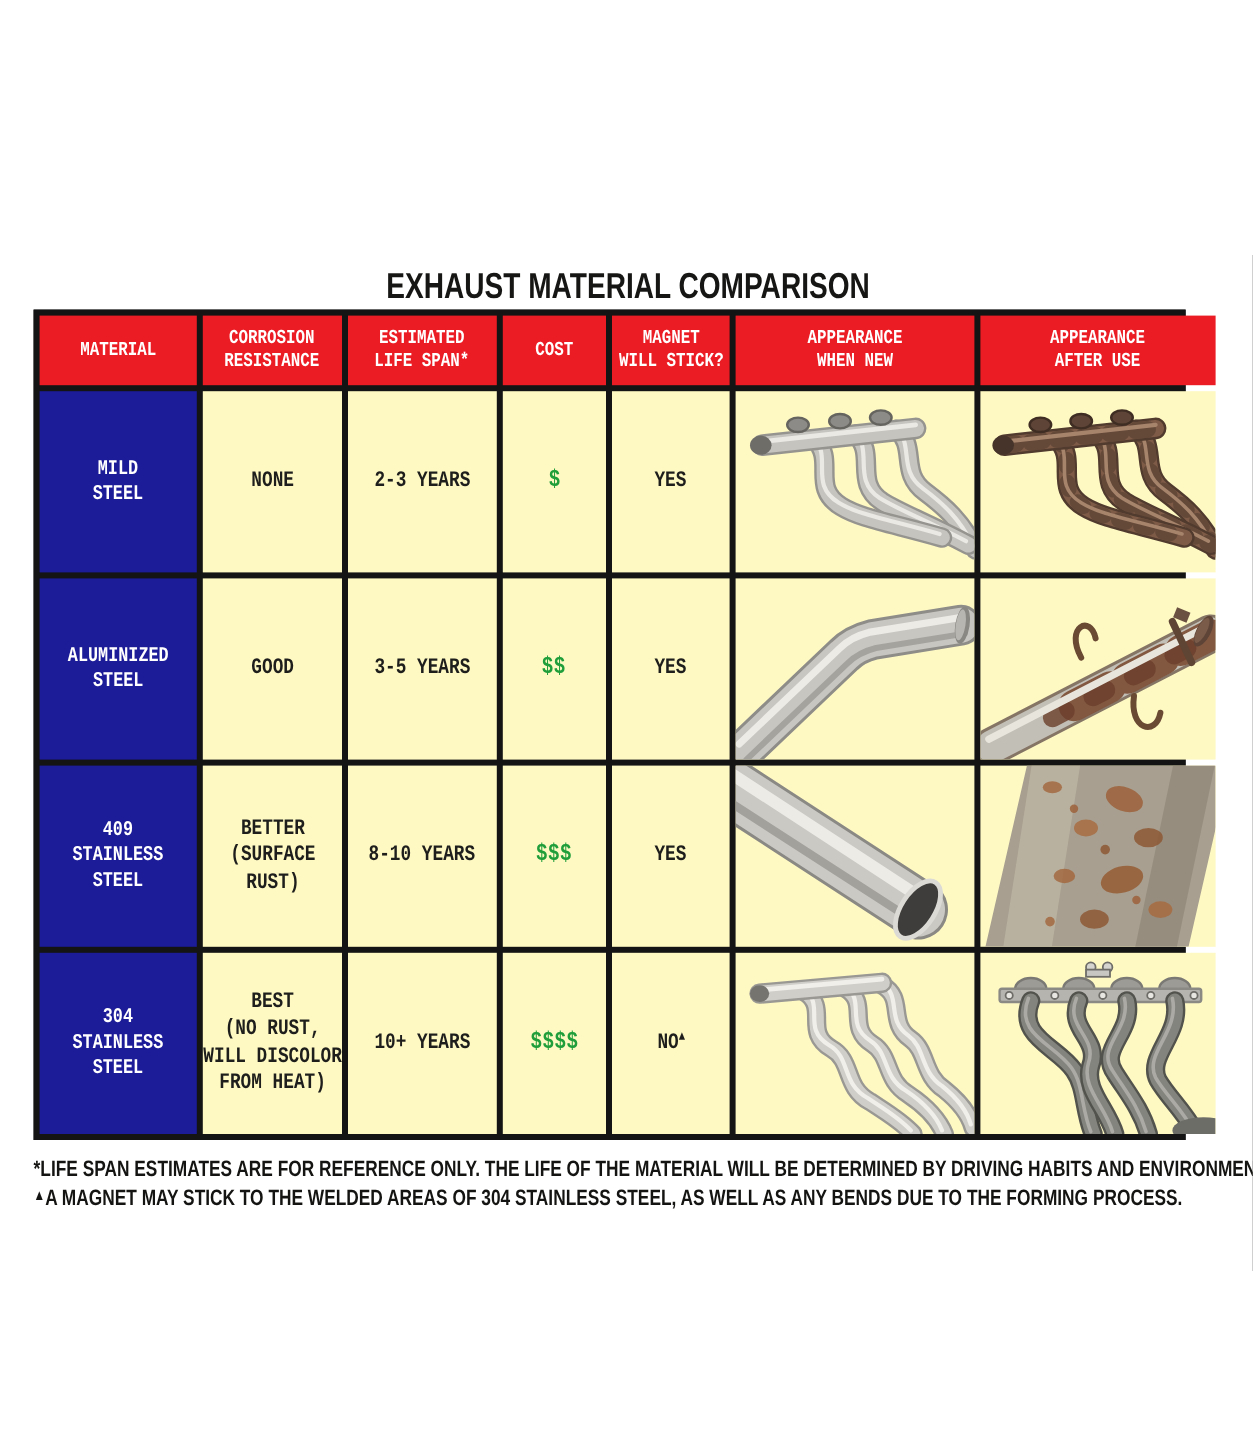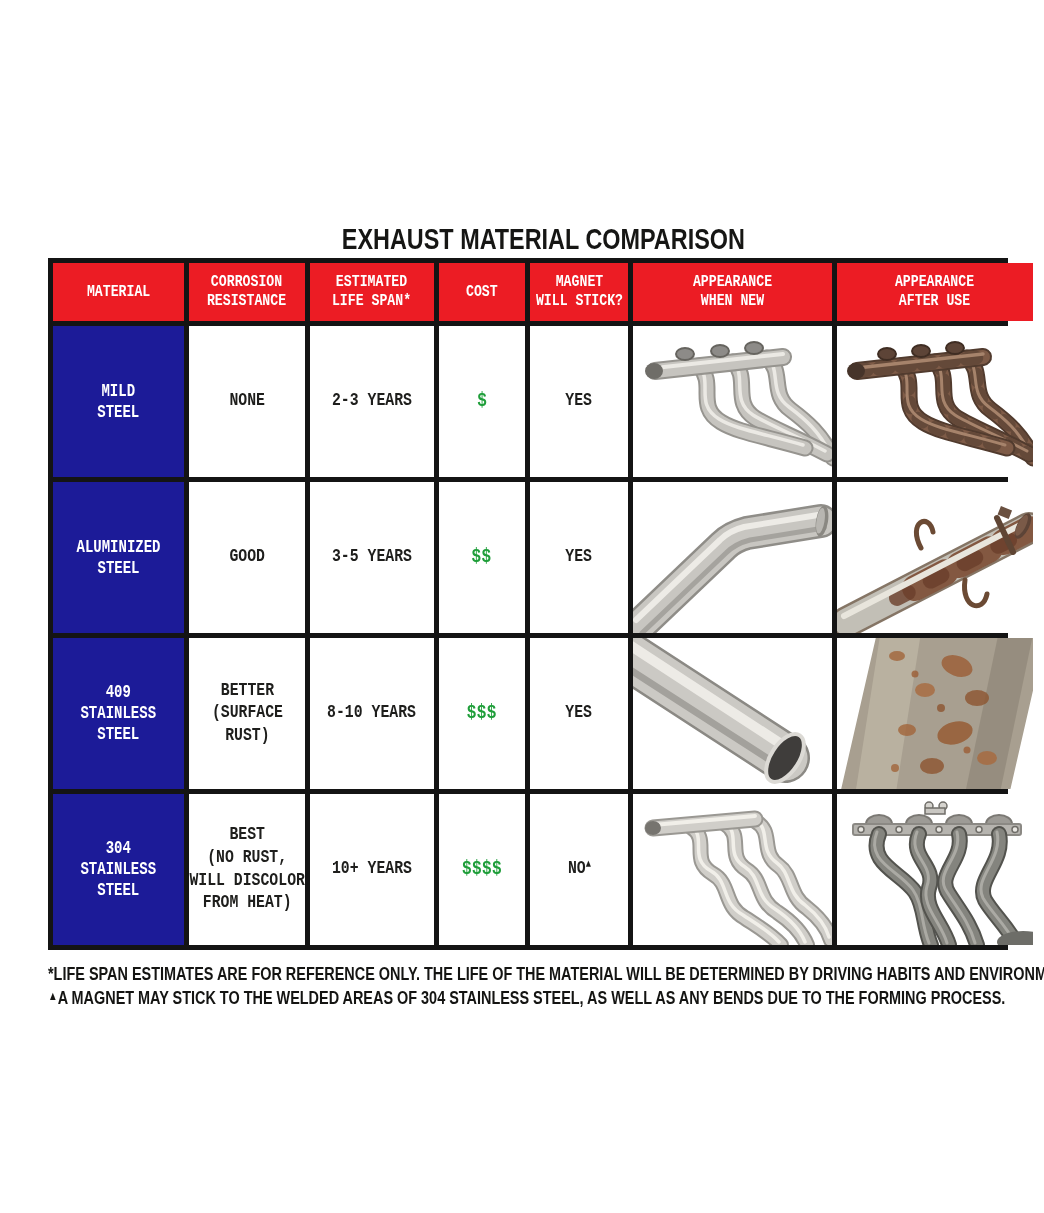--- a/index.html
+++ b/index.html
@@ -1,35 +1,35 @@
 <!DOCTYPE html>
 <html><head>
 <meta charset="utf-8">
 <style>
   html,body{margin:0;padding:0;}
   body{
     width:1044px;height:1213px;position:relative;overflow:hidden;
     background:#ffffff;color:#1c1c1a;
     font-family:"Liberation Sans", sans-serif;
   }
-  .stage{position:absolute;left:28px;top:224px;width:990px;margin-left:20px;}
+  .stage{position:absolute;left:28px;top:224px;width:990px;}
   .title{
     text-align:center;font-weight:bold;font-size:30px;line-height:1;
     color:#161614;margin:0 0 4px 0;
   }
   .cond{display:inline-block;transform:scaleX(0.78);transform-origin:center;white-space:pre;}
   .grid{
     display:grid;
     grid-template-columns:131px 116px 124px 86px 98px 199px 196px;
     grid-template-rows:58px 151px 151px 151px 151px;
     gap:5px;background:#141414;border:5px solid #141414;width:950px;font-family:Liberation Mono, monospace;
   }
   .row{display:contents;}
   .cell{
-    background:#ffffff;display:flex;align-items:center;justify-content:center;
+    background:#fef9c3;display:flex;align-items:center;justify-content:center;
     text-align:center;overflow:hidden;position:relative;
   }
   .cell .txt{
     display:block;transform:scaleX(0.8);transform-origin:center;
     white-space:pre;font-weight:bold;
   }
   .head{background:#ec1c24;}
   .head .txt{color:#ffffff;font-size:16.5px;line-height:1.14;}
   .mat{background:#1c1b98;}
   .mat .txt{color:#ffffff;font-size:17.5px;line-height:1.2;}

